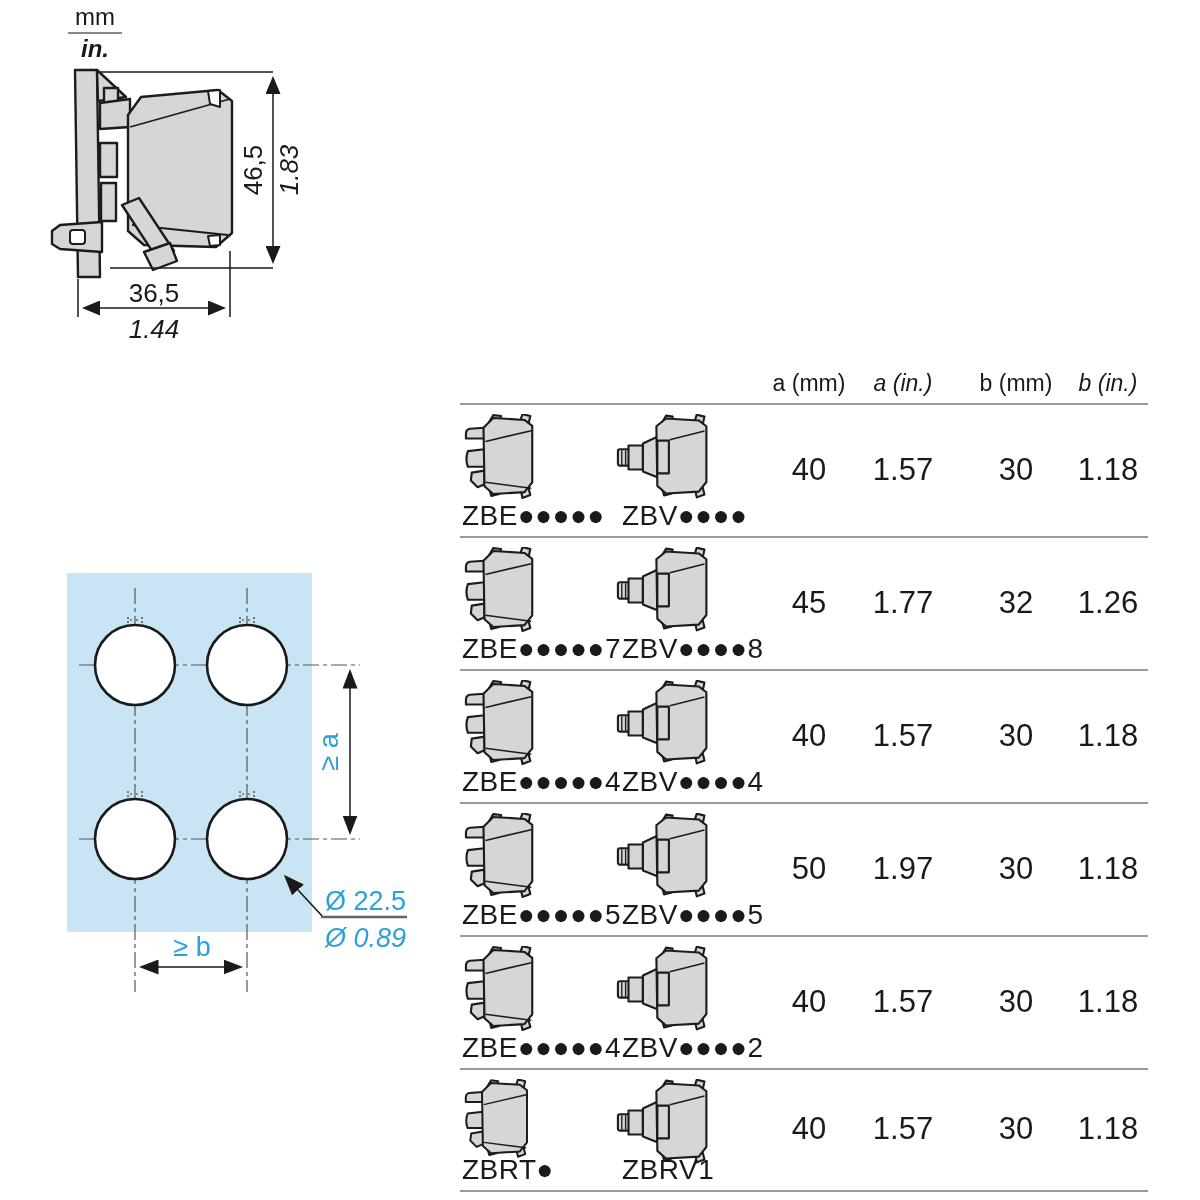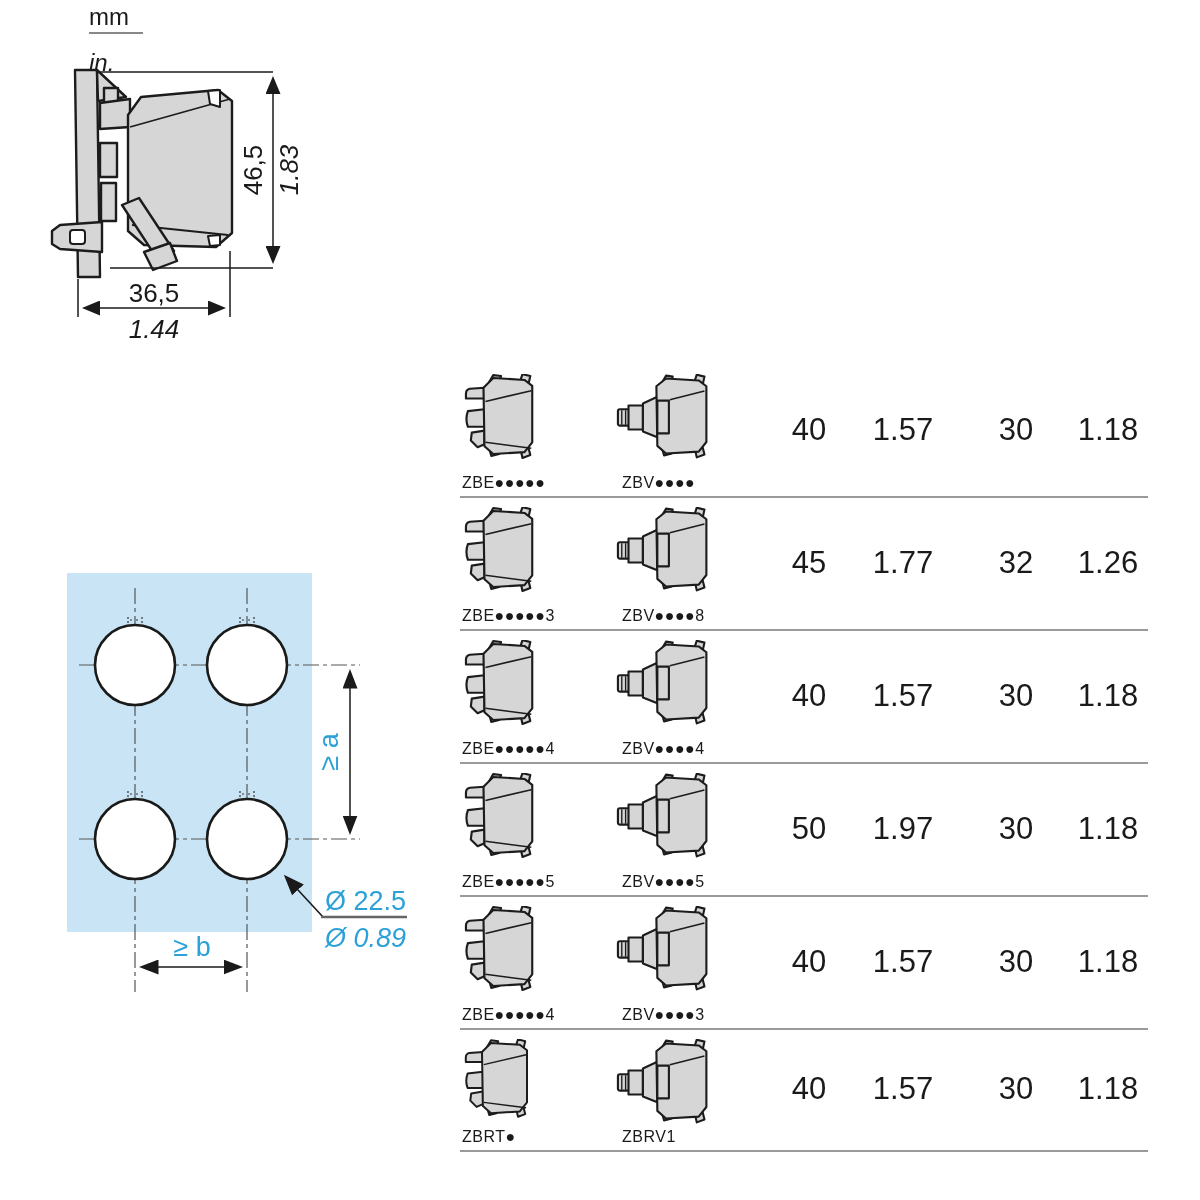--- a/index.html
+++ b/index.html
@@ -1,41 +1,41 @@
 <!DOCTYPE html>
 <html><head>
 <meta charset="utf-8">
 <style>
   html,body{margin:0;padding:0;background:#fff;}
   .page{position:relative;width:1200px;height:1200px;background:#ffffff;
         font-family:"Liberation Sans", sans-serif;color:#1a1a1a;overflow:hidden;}
 
   
-  .units{position:absolute;left:68px;top:4px;width:54px;text-align:left;font-size:24px;line-height:26px;margin-left:21px;}
+  .units{position:absolute;left:68px;top:4px;width:54px;text-align:center;font-size:24px;line-height:26px;}
   .units .top{border-bottom:2px solid #888;padding-bottom:2px;}
-  .units .bot{font-style:italic;padding-top:16px;}
+  .units .bot{font-style:italic;padding-top:2px;font-weight:bold;}
 
   
   svg text{font-family:"Liberation Sans", sans-serif;fill:#1a1a1a;}
   .dimtext{font-size:26px;}
   .dimtext-it{font-size:26px;font-style:italic;}
   .bluetext{fill:#2ba0d9;font-size:27px;}
   .bluetext-it{fill:#2ba0d9;font-size:27px;font-style:italic;}
 
   
   .spec-table{position:absolute;left:460px;top:365px;width:688px;}
   .t-head{position:relative;height:38px;border-bottom:2px solid #9a9a9a;font-size:23px;}
   .t-head span{position:absolute;bottom:6px;transform:translateX(-50%);white-space:nowrap;}
   .hdr-it{font-style:italic;}
   .t-row{position:relative;height:131px;border-bottom:2px solid #9a9a9a;}
   .t-row.last{height:120px;}
   .blk-icon{position:absolute;top:9px;}
   .icon-left{left:4px;}
   .icon-right{left:156px;}
-  .row-label{position:absolute;bottom:4px;font-size:16px;letter-spacing:0.5px;white-space:nowrap;}
+  .row-label{position:absolute;bottom:4px;font-size:28px;letter-spacing:0.5px;white-space:nowrap;}
   .lbl-left{left:2px;}
   .lbl-right{left:162px;}
   .cellval{position:absolute;top:50%;transform:translate(-50%,-54%);font-size:31px;white-space:nowrap;}
   .val-it{}
   .c1{left:349px;} .c2{left:443px;} .c3{left:556px;} .c4{left:648px;}
 </style>
 </head>
 <body>
 
 <svg width="0" height="0" style="position:absolute" aria-hidden="true">
@@ -166,20 +166,26 @@
     <path d="M87,407 L185,407" stroke="#1a1a1a" stroke-width="1.5" fill="none" marker-start="url(#darrS)" marker-end="url(#darrE)"></path>
     <text class="bluetext" x="137" y="396" text-anchor="middle">≥ b</text>
 
     <path d="M268,357 L231,317" stroke="#1a1a1a" stroke-width="1.6" fill="none" marker-end="url(#darrE)"></path>
     <path d="M266,357 L352,357" stroke="#666" stroke-width="2.5"></path>
     <text class="bluetext" x="270" y="350">Ø 22.5</text>
     <text class="bluetext-it" x="270" y="387">Ø 0.89</text>
   </svg>
 
   <div class="spec-table">
+    <div class="t-head">
+      <span class="c1">a (mm)</span>
+      <span class="c2 hdr-it">a (in.)</span>
+      <span class="c3">b (mm)</span>
+      <span class="c4 hdr-it">b (in.)</span>
+    </div>
 
     <div class="t-row">
       <svg class="blk-icon icon-left" width="78" height="86">
           <use href="#sym-zbe"></use>
         </svg>
       <svg class="blk-icon icon-right" width="100" height="86">
           <use href="#sym-zbv"></use>
         </svg>
       <span class="row-label lbl-left">ZBE●●●●●</span>
       <span class="row-label lbl-right">ZBV●●●●</span>
@@ -189,21 +195,21 @@
       <span class="cellval c4 val-it">1.18</span>
     </div>
 
     <div class="t-row">
       <svg class="blk-icon icon-left" width="78" height="86">
           <use href="#sym-zbe"></use>
         </svg>
       <svg class="blk-icon icon-right" width="100" height="86">
           <use href="#sym-zbv"></use>
         </svg>
-      <span class="row-label lbl-left">ZBE●●●●●3</span>
+      <span class="row-label lbl-left">ZBE●●●●●7</span>
       <span class="row-label lbl-right">ZBV●●●●8</span>
       <span class="cellval c1">45</span>
       <span class="cellval c2 val-it">1.77</span>
       <span class="cellval c3">32</span>
       <span class="cellval c4 val-it">1.26</span>
     </div>
 
     <div class="t-row">
       <svg class="blk-icon icon-left" width="78" height="86">
           <use href="#sym-zbe"></use>
@@ -235,21 +241,21 @@
     </div>
 
     <div class="t-row">
       <svg class="blk-icon icon-left" width="78" height="86">
           <use href="#sym-zbe"></use>
         </svg>
       <svg class="blk-icon icon-right" width="100" height="86">
           <use href="#sym-zbv"></use>
         </svg>
       <span class="row-label lbl-left">ZBE●●●●●4</span>
-      <span class="row-label lbl-right">ZBV●●●●3</span>
+      <span class="row-label lbl-right">ZBV●●●●2</span>
       <span class="cellval c1">40</span>
       <span class="cellval c2 val-it">1.57</span>
       <span class="cellval c3">30</span>
       <span class="cellval c4 val-it">1.18</span>
     </div>
 
     <div class="t-row last">
       <svg class="blk-icon icon-left" width="72" height="80">
           <use href="#sym-zbe"></use>
         </svg>

